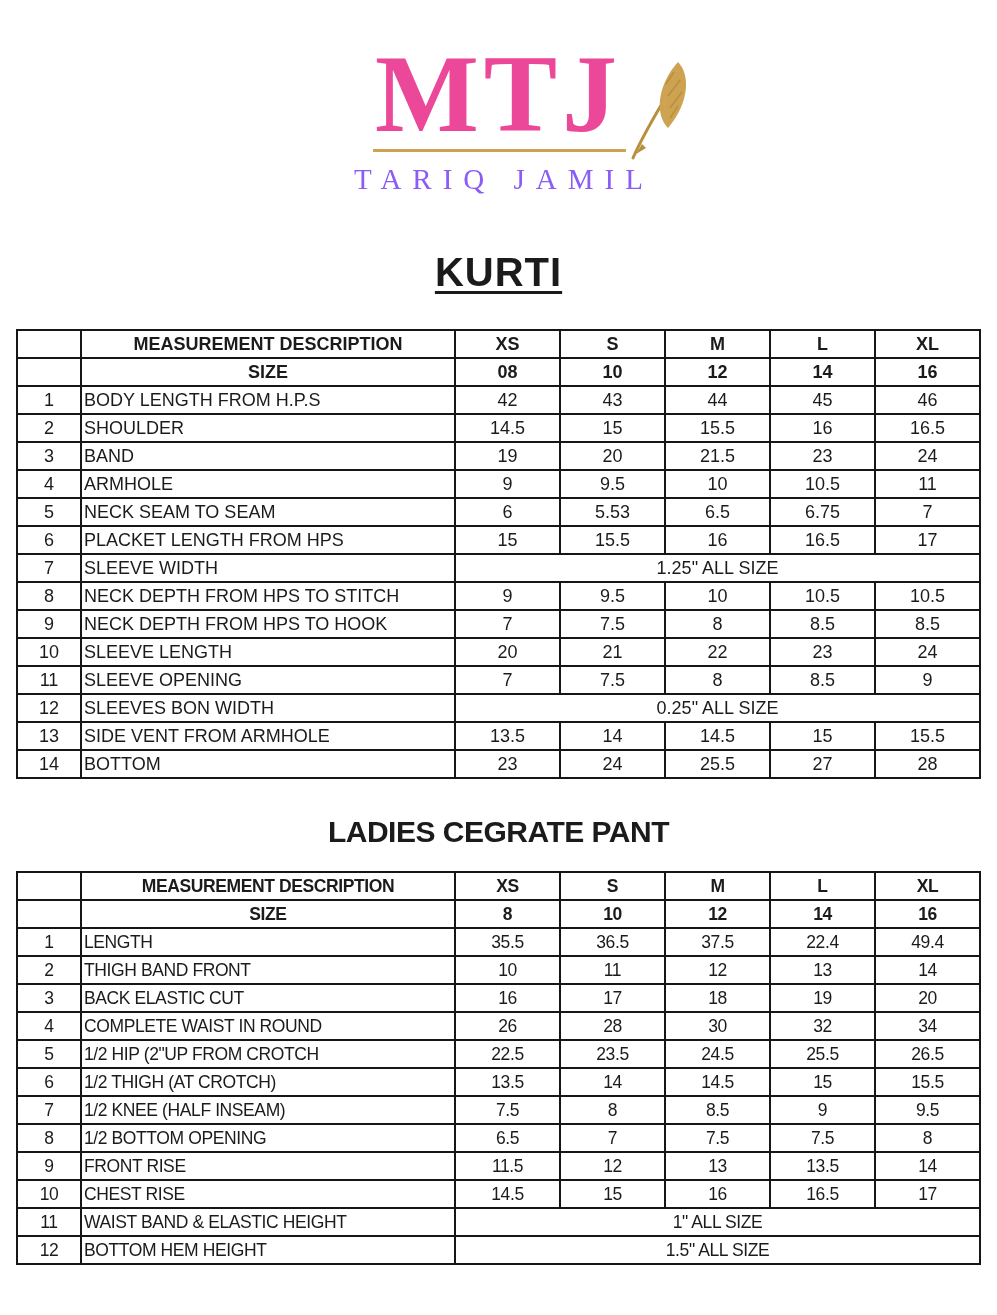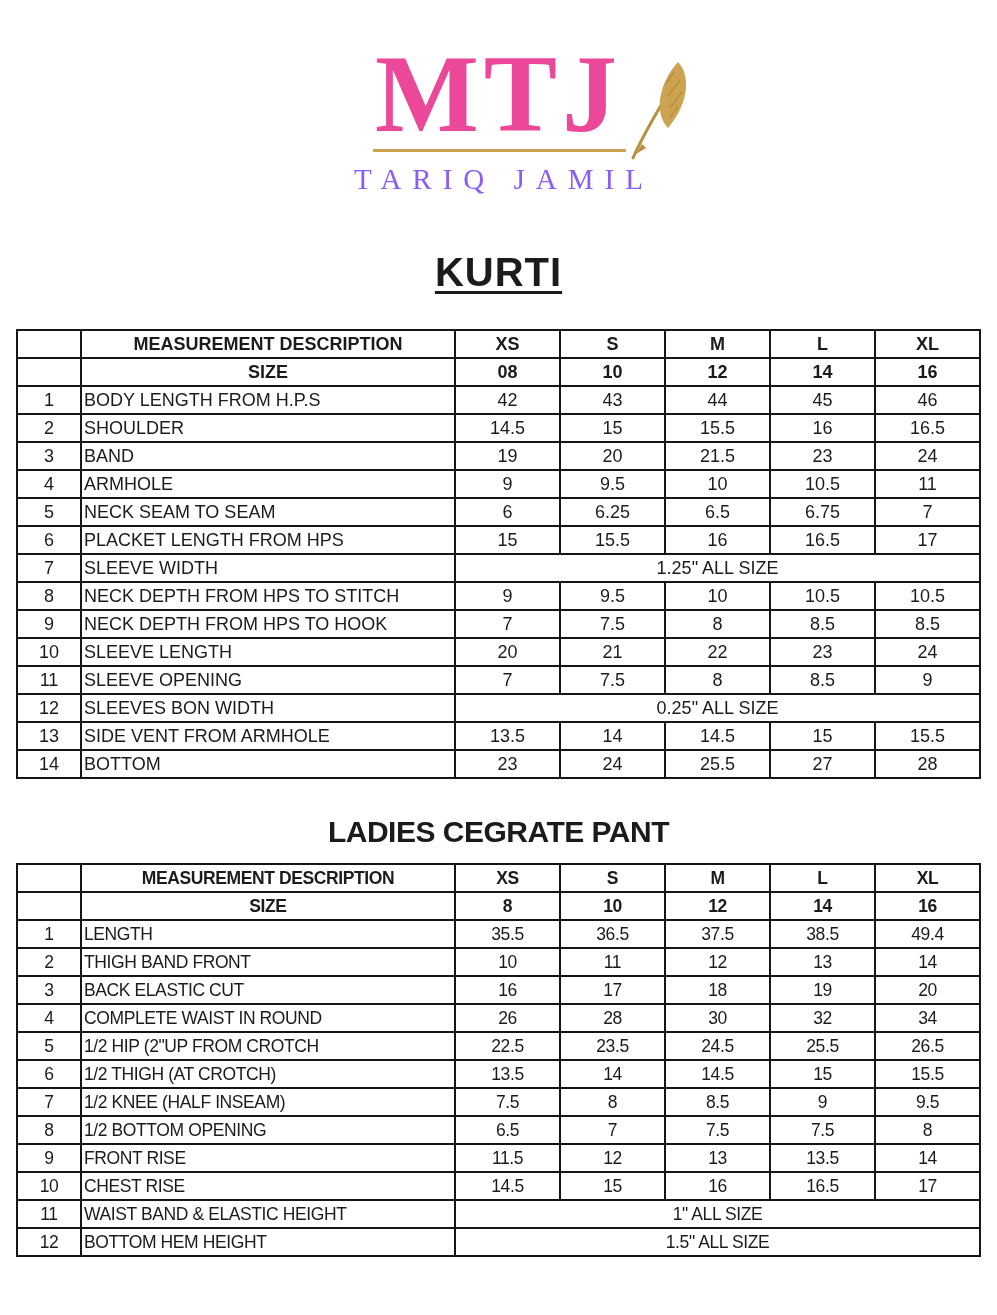--- a/index.html
+++ b/index.html
@@ -43,21 +43,21 @@
   .section[data-index="0"] h2{
     font-size:40px;
     margin:54px 0 34px;
     text-decoration:underline;
     text-underline-offset:5px;
     text-decoration-thickness:3px;
     letter-spacing:1px;
   }
   .section[data-index="1"] h2{
     font-size:30px;
-    margin:36px 0 14px;
+    margin:36px 0 22px;
     letter-spacing:-0.5px;
   }
 
   
   table{
     border-collapse:collapse;
     width:965px;
     table-layout:fixed;
     margin:1px auto;
   }
@@ -165,21 +165,21 @@
             <td>9</td>
             <td>9.5</td>
             <td>10</td>
             <td>10.5</td>
             <td>11</td>
           </tr>
           <tr>
             <td>5</td>
             <td class="desc">NECK SEAM TO SEAM</td>
             <td>6</td>
-            <td>6.25</td>
+            <td>5.53</td>
             <td>6.5</td>
             <td>6.75</td>
             <td>7</td>
           </tr>
           <tr>
             <td>6</td>
             <td class="desc">PLACKET LENGTH FROM HPS</td>
             <td>15</td>
             <td>15.5</td>
             <td>16</td>
@@ -286,21 +286,21 @@
             <th>16</th>
           </tr>
         </thead>
       <tbody>
           <tr>
             <td>1</td>
             <td class="desc">LENGTH</td>
             <td>35.5</td>
             <td>36.5</td>
             <td>37.5</td>
-            <td>38.5</td>
+            <td>22.4</td>
             <td>49.4</td>
           </tr>
           <tr>
             <td>2</td>
             <td class="desc">THIGH BAND FRONT</td>
             <td>10</td>
             <td>11</td>
             <td>12</td>
             <td>13</td>
             <td>14</td>

